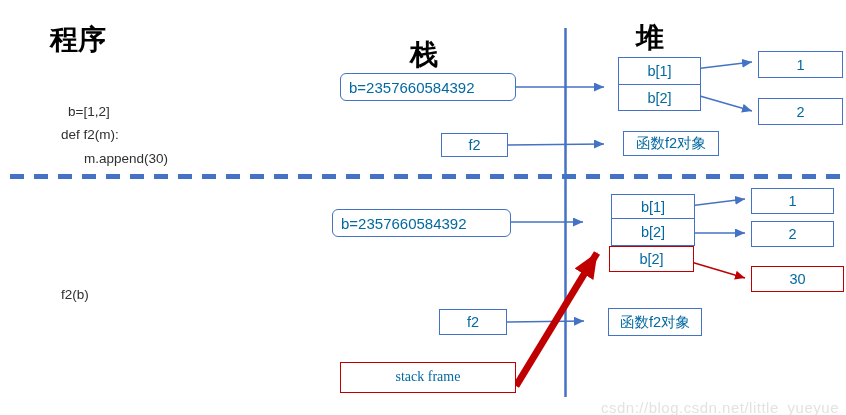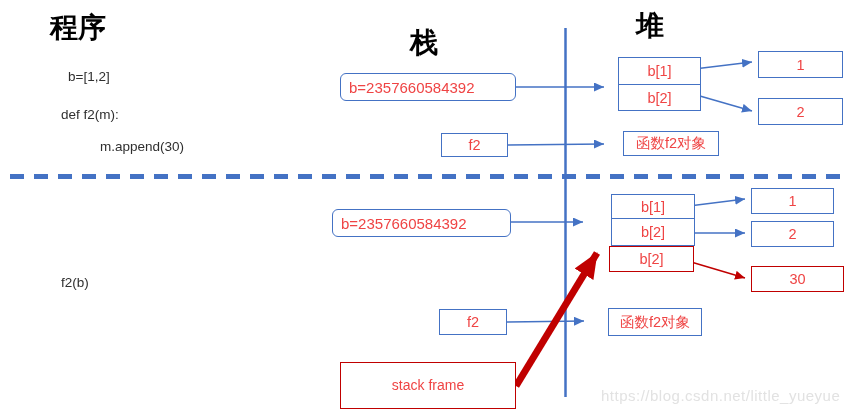--- a/index.html
+++ b/index.html
@@ -1,45 +1,45 @@
 <!DOCTYPE html>
 <html><head>
 <meta charset="utf-8">
 <style>
   html,body{margin:0;padding:0;background:#fff;}
   .canvas{
     position:relative;width:846px;height:415px;background:#fff;overflow:hidden;
     font-family:"Liberation Sans","DejaVu Sans",sans-serif;color:#2f2f2f;
   }
-  .abs{position:absolute;}
+  .abs{position:absolute;margin-top:12px;}
   .hd{font-size:28px;font-weight:bold;color:#000;line-height:1;}
   .code{font-size:13.5px;color:#2f2f2f;white-space:pre;line-height:1;}
   .bx{
     position:absolute;background:#fff;border:1.6px solid #4472C4;
     display:flex;align-items:center;justify-content:center;
-    font-size:14.5px;color:#ef4444;box-sizing:border-box;
+    font-size:14.5px;color:#0369a1;box-sizing:border-box;
   }
   .bx.red{border-color:#C00000;}
   .bx.leftpad{justify-content:flex-start;padding-left:8px;border-radius:6px;}
   .bx.col{flex-direction:column;line-height:1.35;font-size:14px;}
   svg.overlay{position:absolute;left:0;top:0;pointer-events:none;}
   .watermark{font-size:15px;color:#E2E2E2;letter-spacing:.5px;}
 </style>
 </head>
 <body>
 
 <div class="canvas">
 
   <div class="abs hd" style="left:50px;top:14px;">程序</div>
   <div class="abs hd" style="left:410px;top:29px;">栈</div>
   <div class="abs hd" style="left:636px;top:12px;">堆</div>
 
-  <div class="abs code" style="left:68px;top:70px;text-align:right;">b=[1,2]</div>
-  <div class="abs code" style="left:61px;top:108px;">def f2(m):</div>
-  <div class="abs code" style="left:100px;top:140px;">m.append(30)</div>
+  <div class="abs code" style="left:68px;top:93px;text-align:right;">b=[1,2]</div>
+  <div class="abs code" style="left:61px;top:116px;">def f2(m):</div>
+  <div class="abs code" style="left:84px;top:140px;">m.append(30)</div>
   <div class="abs code" style="left:61px;top:276px;">f2(b)</div>
 
   <svg class="overlay" width="846" height="415" viewBox="0 0 846 415">
     <defs>
       <marker id="ab" markerUnits="userSpaceOnUse" markerWidth="11" markerHeight="10" refX="10" refY="4.5" orient="auto">
         <path d="M0,0 L10,4.5 L0,9 z" fill="#4472C4"></path>
       </marker>
       <marker id="ar" markerUnits="userSpaceOnUse" markerWidth="11" markerHeight="10" refX="10" refY="4.5" orient="auto">
         <path d="M0,0 L10,4.5 L0,9 z" fill="#C00000"></path>
       </marker>
@@ -79,19 +79,19 @@
   <div class="bx" style="left:439px;top:309px;width:68px;height:26px;">f2</div>
 
   <div class="bx" style="left:611px;top:194px;width:84px;height:25px;">b[1]</div>
   <div class="bx" style="left:611px;top:218px;width:84px;height:28px;">b[2]</div>
   <div class="bx red" style="left:609px;top:246px;width:85px;height:26px;">b[2]</div>
   <div class="bx" style="left:751px;top:188px;width:83px;height:26px;">1</div>
   <div class="bx" style="left:751px;top:221px;width:83px;height:26px;">2</div>
   <div class="bx red" style="left:751px;top:266px;width:93px;height:26px;">30</div>
   <div class="bx" style="left:608px;top:308px;width:94px;height:28px;">函数f2对象</div>
 
-  <div class="bx red col" style="left:340px;top:362px;width:176px;height:47px;">
+  <div class="bx red col" style="left:340px;top:362px;width:176px;height:31px;font-family:Liberation Serif, serif;">
     <span>stack frame</span>
   </div>
 
-  <div class="abs watermark" style="left:601px;top:387px;">https://blog.csdn.net/little_yueyue</div>
+  <div class="abs watermark" style="left:601px;top:387px;">csdn://blog.csdn.net/little_yueyue</div>
 
 </div>
 
 </body></html>

